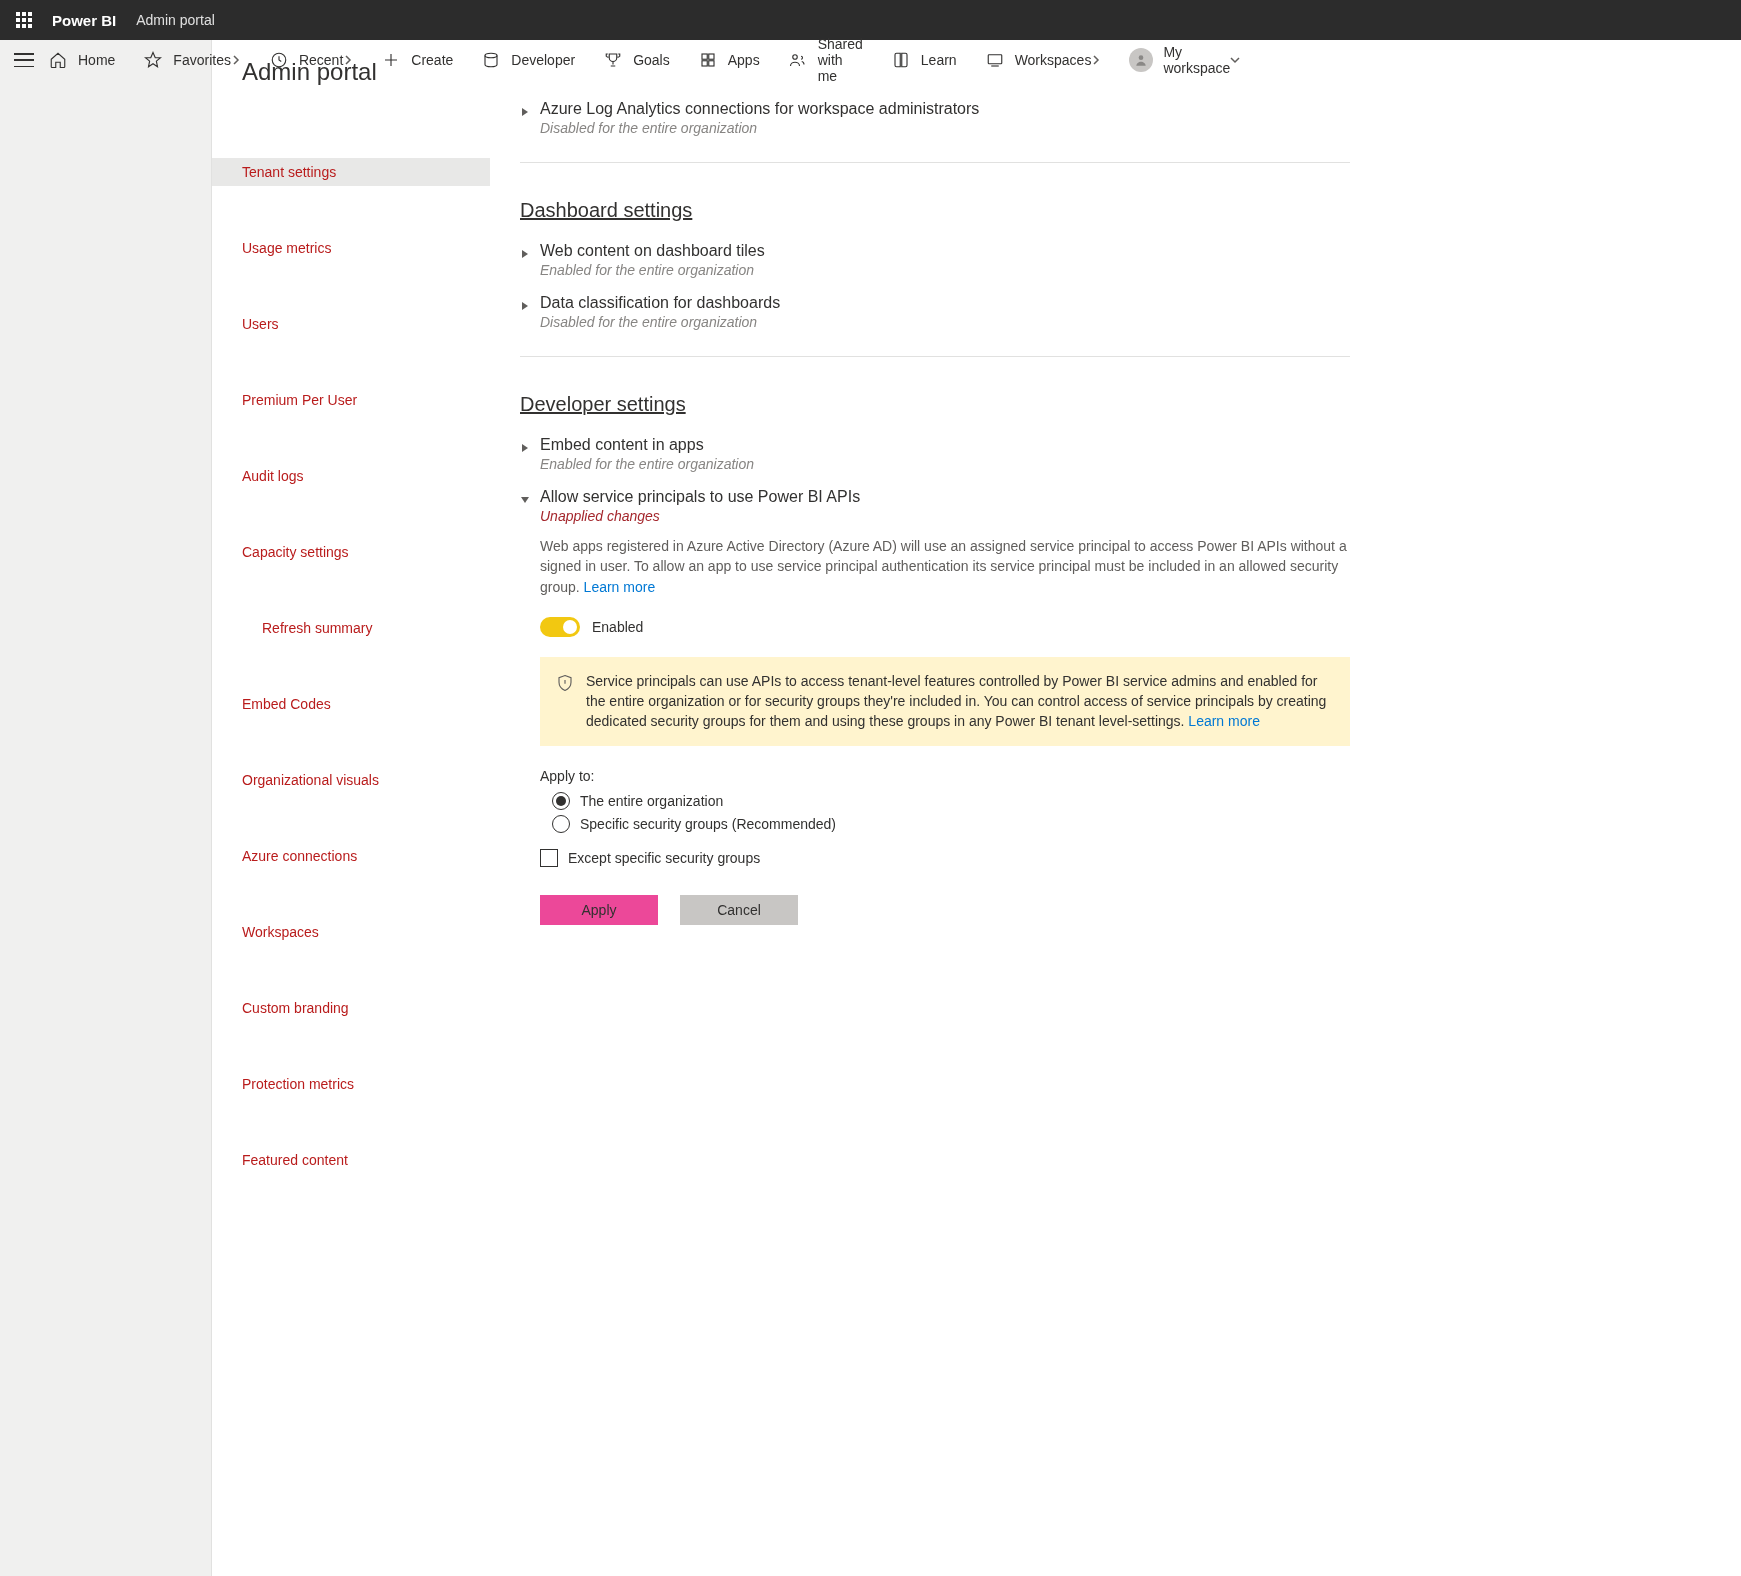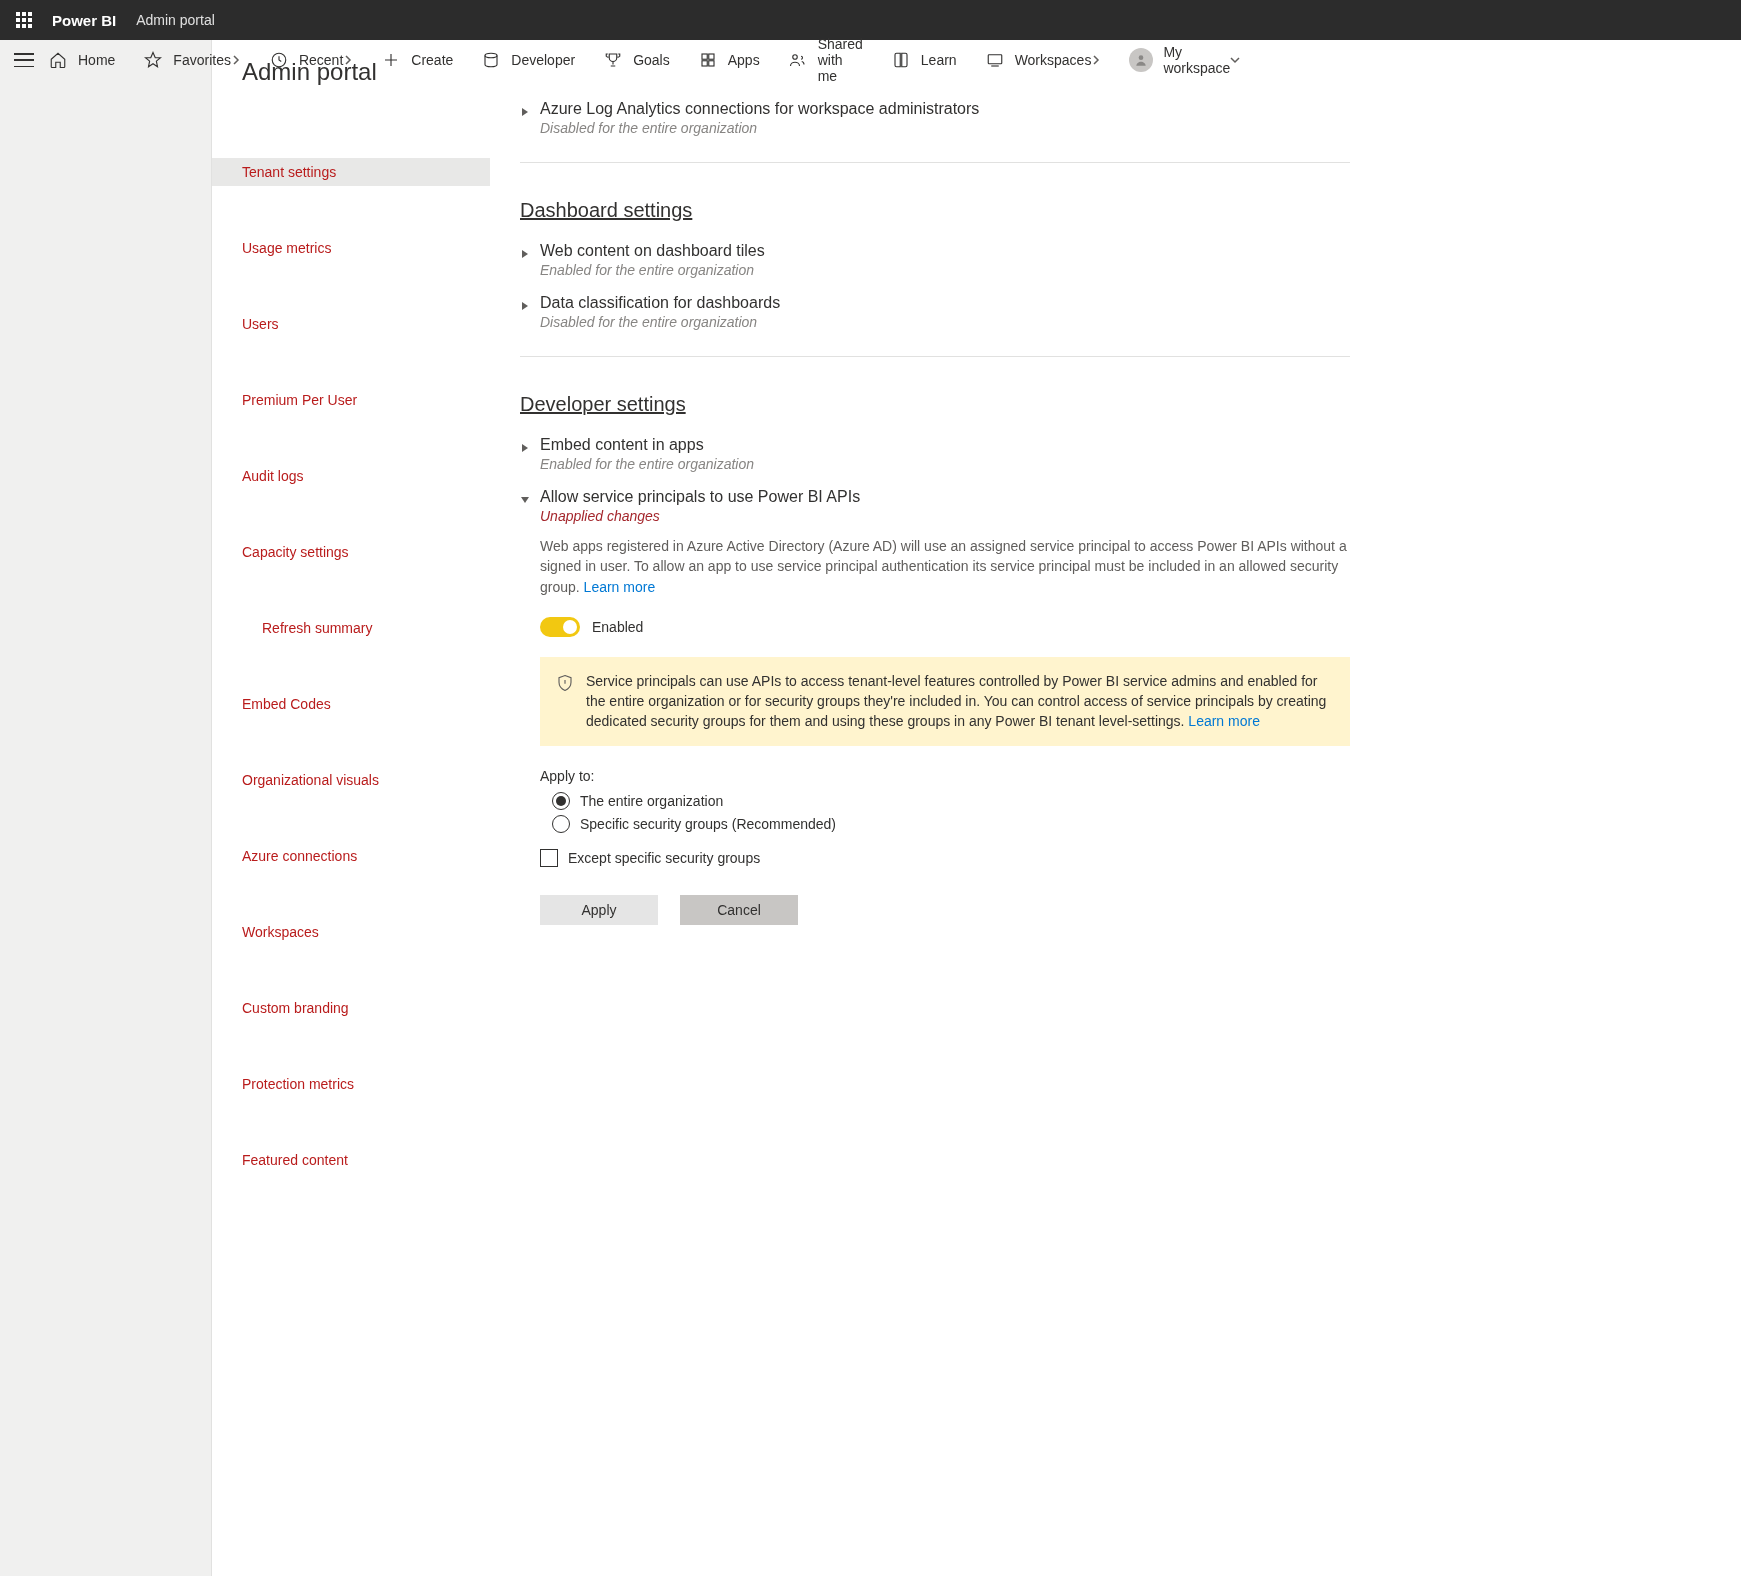--- a/index.html
+++ b/index.html
@@ -62,21 +62,21 @@
   .apply-section { margin-top:22px; }
   .apply-label { font-size:14px; margin-bottom:8px; }
   .radio-row { display:flex; align-items:center; margin:5px 12px; cursor:pointer; }
   .radio { width:18px; height:18px; border:1px solid #323130; border-radius:50%; margin-right:10px; display:flex; align-items:center; justify-content:center; flex-shrink:0; }
   .radio.checked::after { content:""; width:10px; height:10px; background:#323130; border-radius:50%; display:block; }
   .checkbox-row { display:flex; align-items:center; margin-top:16px; cursor:pointer; }
   .checkbox { width:18px; height:18px; border:1px solid #323130; margin-right:10px; flex-shrink:0; }
   
   .btn-row { display:flex; gap: 22px; margin-top:28px; }
   .btn { width:118px; height:30px; border:none; font-size:14px; cursor:pointer; display:flex; align-items:center; justify-content:center; }
-  .btn-primary { background:#e5e5e5; color:#323130; }
+  .btn-primary { background:#ec4899; color:#323130; }
   .btn-secondary { background:#c8c6c4; color:#323130; }
 </style>
 </head>
 <body>
 
 <div class="top-header">
   <div class="waffle">
     <div class="waffle-grid">
         <span></span>
         <span></span>

